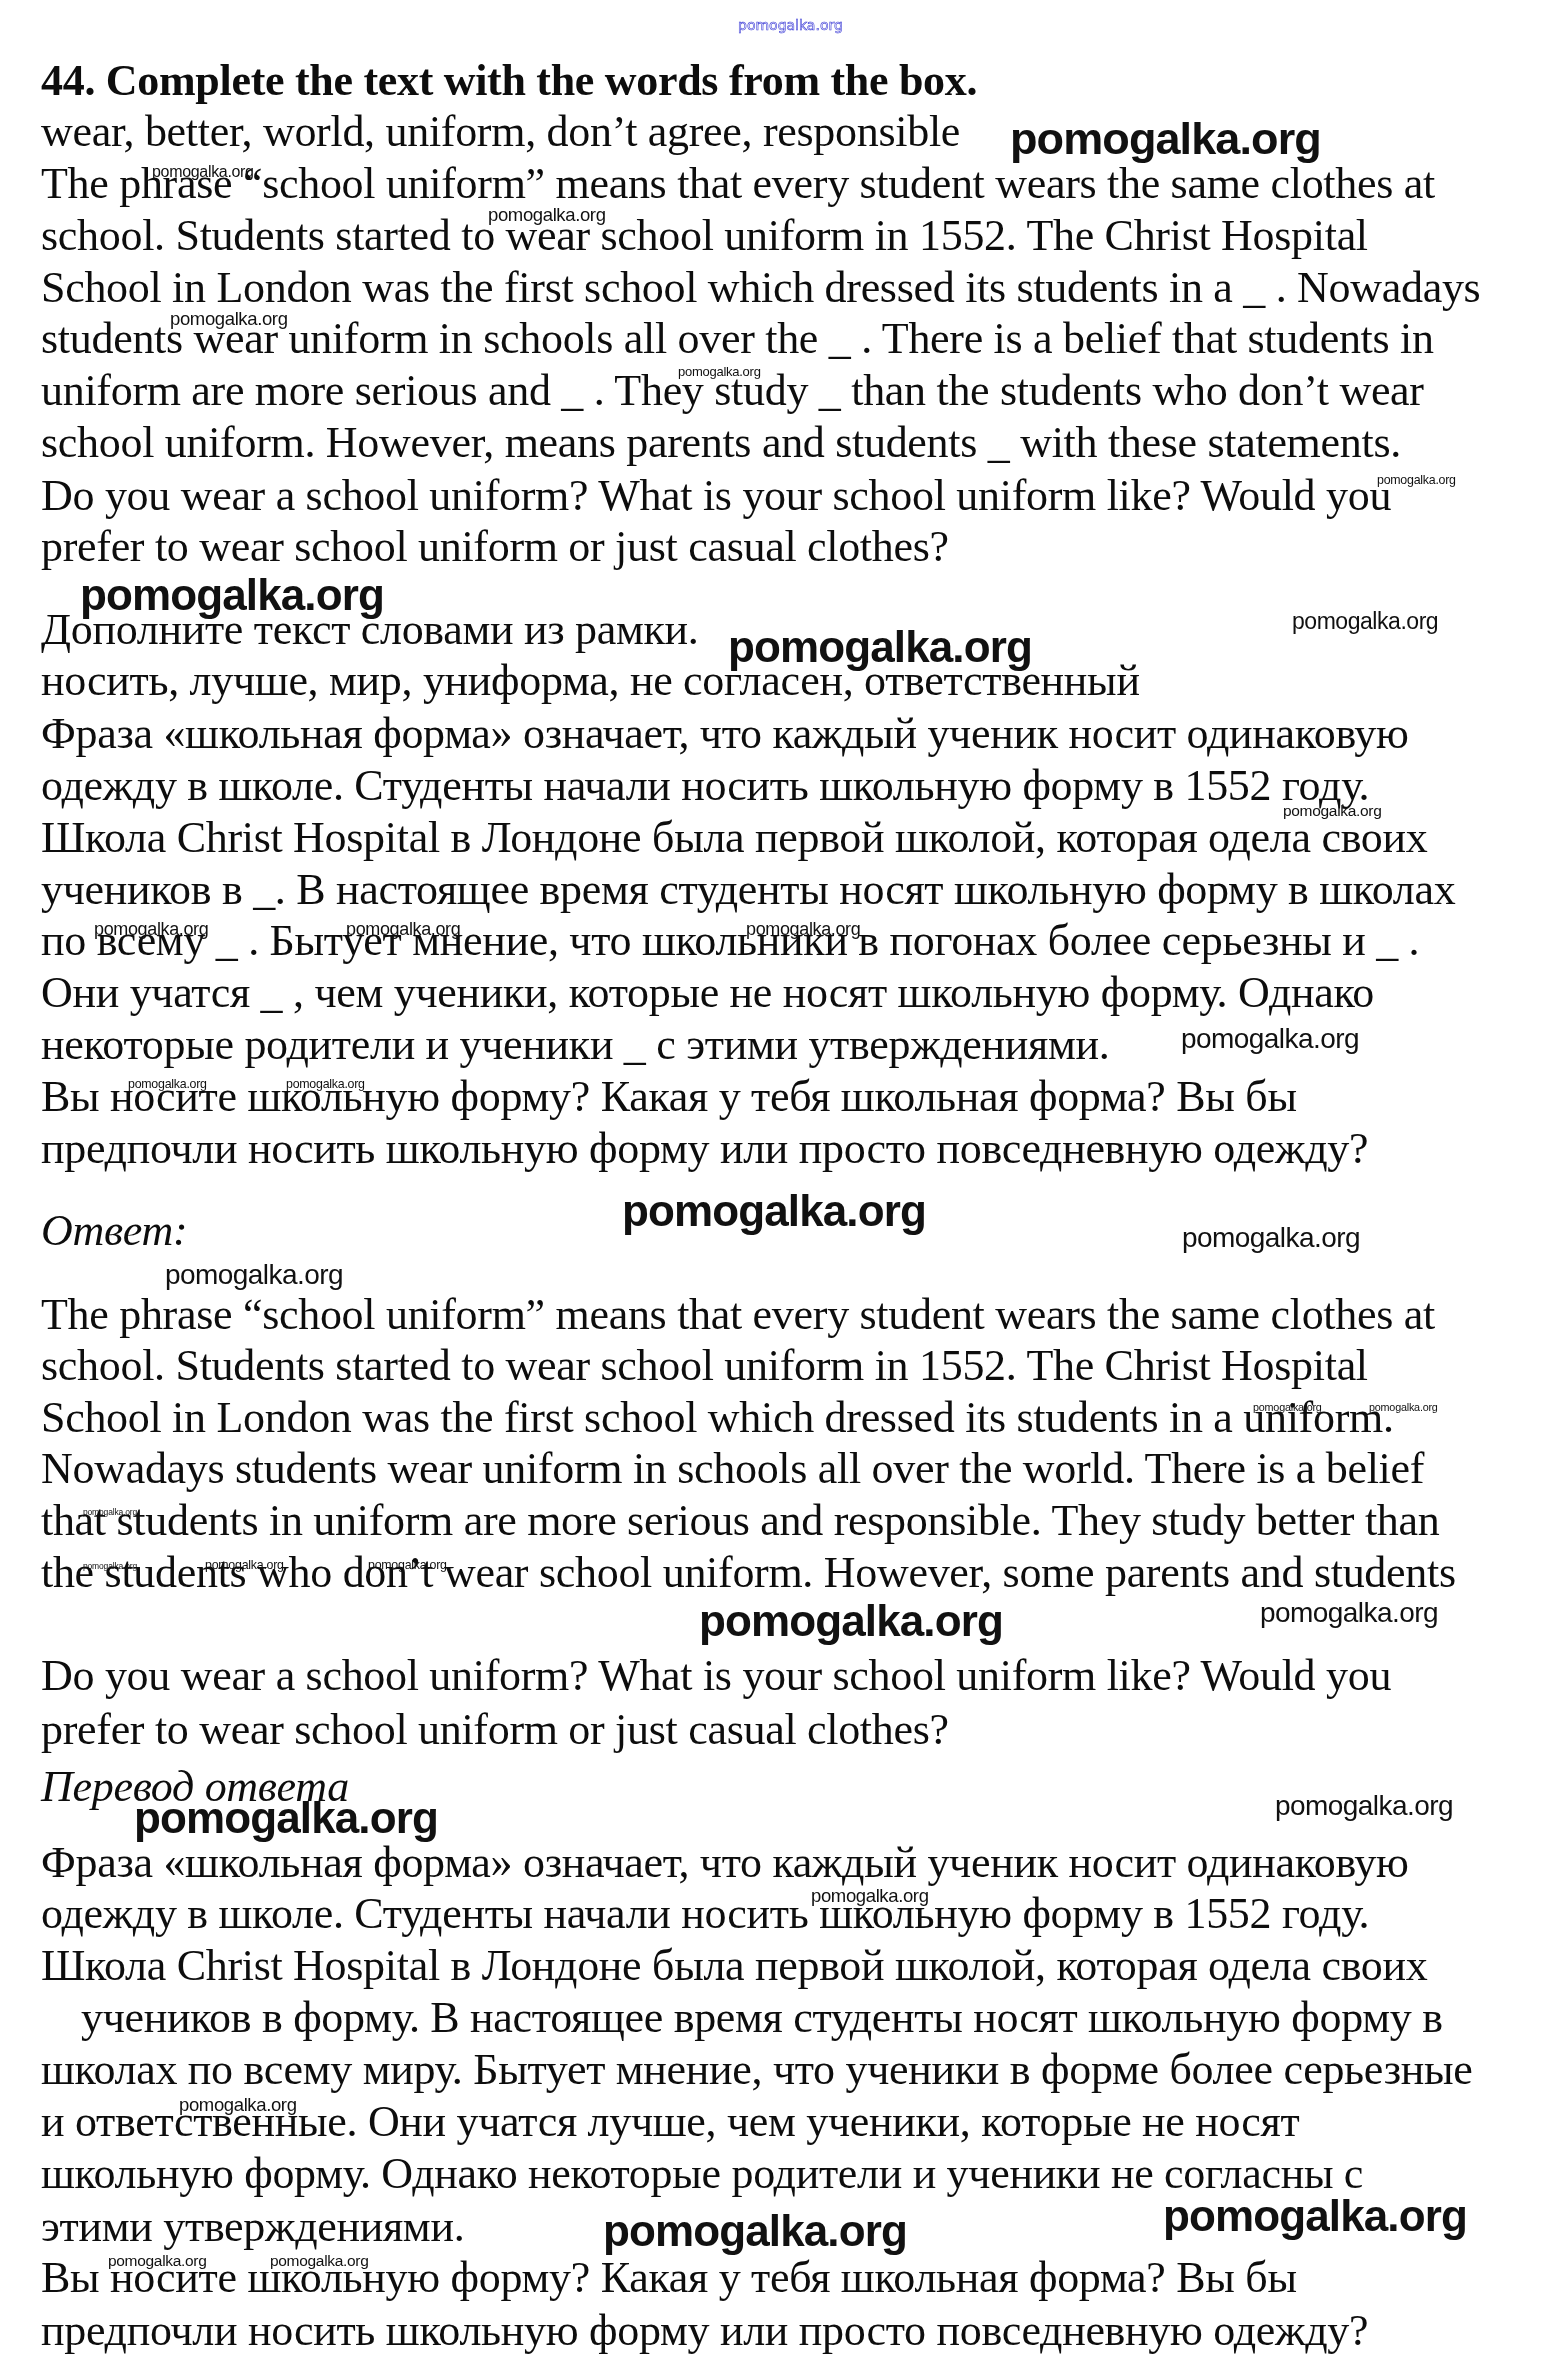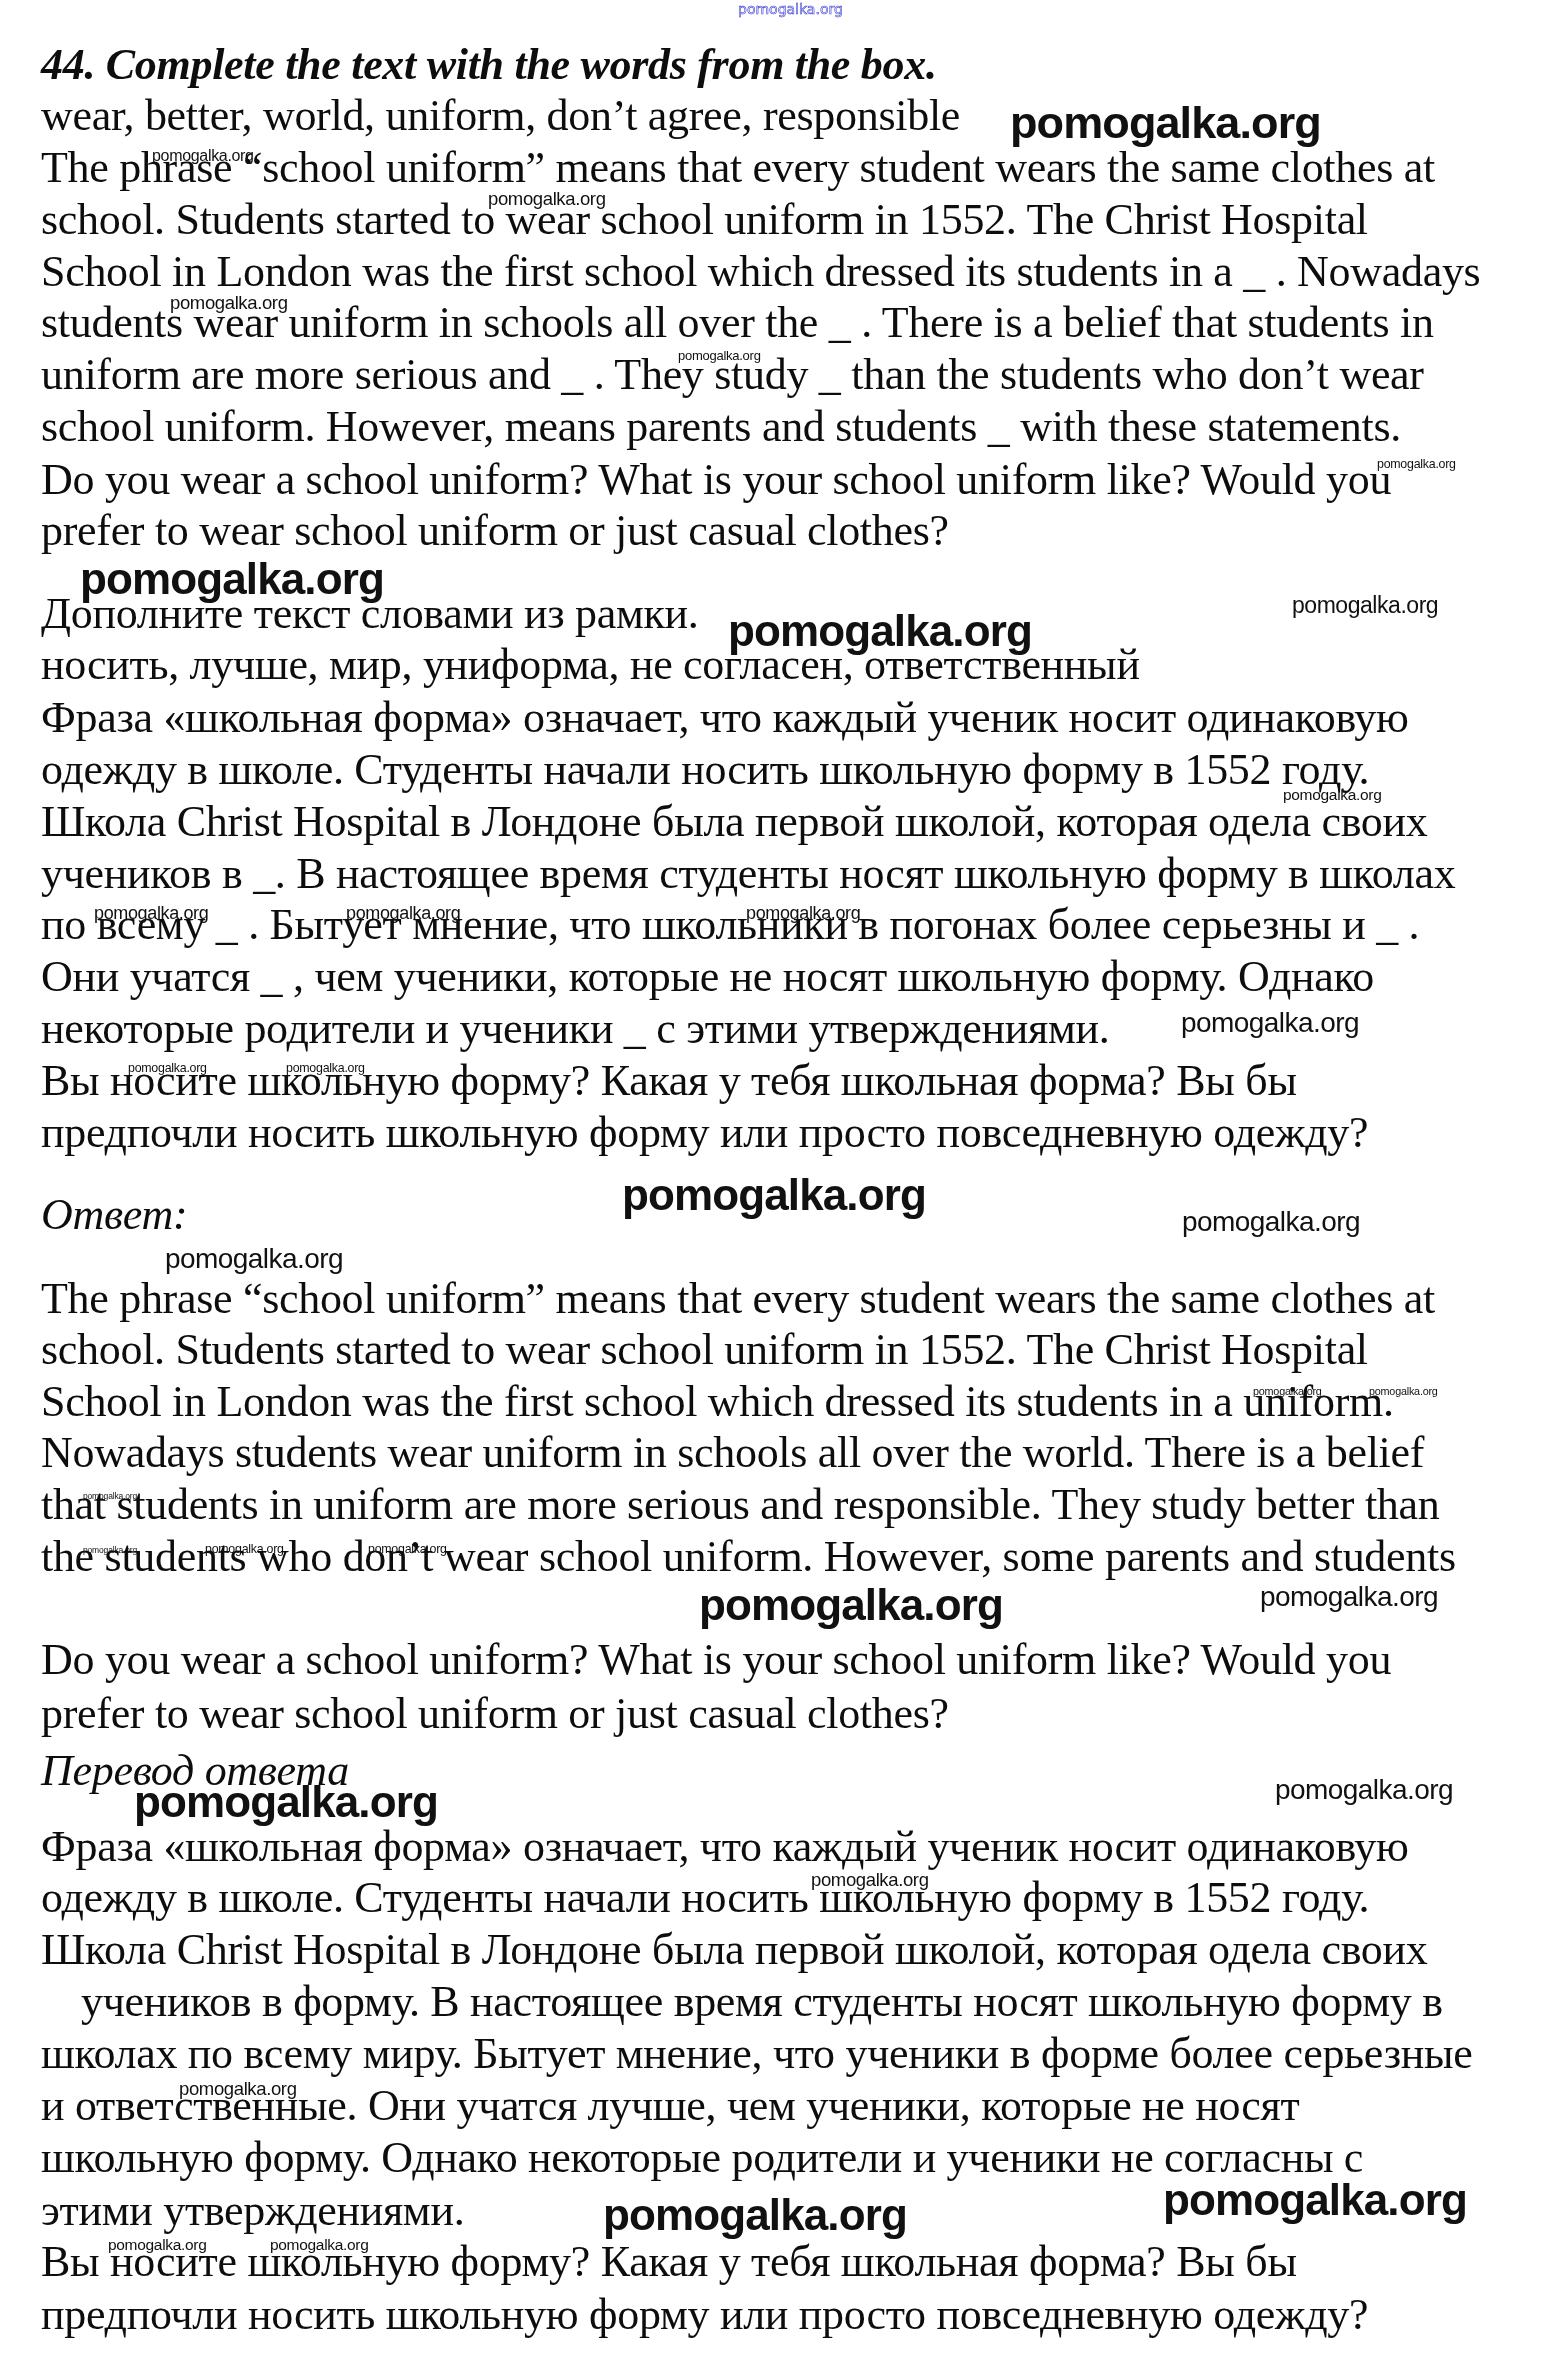--- a/index.html
+++ b/index.html
@@ -1,17 +1,17 @@
 <!DOCTYPE html>
 <html style="font-size:12.4px"><head>
 <meta charset="utf-8">
 <style>
   html, body { margin: 0; padding: 0; background: #ffffff; }
   body { width: 1563px; height: 2366px; position: relative; overflow: hidden; }
-  .page { position: absolute; left: 0; top: 0; width: 1563px; height: 1804px; background: #ffffff; }
+  .page { position: absolute; left: 0; top: 16px; width: 1563px; height: 1804px; background: #ffffff; }
   .line {
     position: absolute;
     left: 41px;
     font-family: "Liberation Serif", "DejaVu Serif", serif;
     font-size: 44px;
     line-height: 44px;
     height: 44px;
     color: #0d0d0d;
     white-space: nowrap;
     letter-spacing: -0.3px;
@@ -39,21 +39,21 @@
     white-space: nowrap;
   }
 </style>
 </head>
 <body>
 
 <div class="page">
 
   <a class="site-link">pomogalka.org</a>
 
-  <div class="line heading" style="top:43px;font-style:italic;">44. Complete the text with the words from the box.</div>
+  <div class="line heading" style="top:43px;">44. Complete the text with the words from the box.</div>
   <div class="line" style="top:94px;">wear, better, world, uniform, don’t agree, responsible</div>
   <div class="line" style="top:146px;">The phrase “school uniform” means that every student wears the same clothes at</div>
   <div class="line" style="top:198px;">school. Students started to wear school uniform in 1552. The Christ Hospital</div>
   <div class="line" style="top:250px;">School in London was the first school which dressed its students in a _ . Nowadays</div>
   <div class="line" style="top:301px;">students wear uniform in schools all over the _ . There is a belief that students in</div>
   <div class="line" style="top:353px;">uniform are more serious and _ . They study _ than the students who don’t wear</div>
   <div class="line" style="top:405px;">school uniform. However, means parents and students _ with these statements.</div>
   <div class="line" style="top:458px;">Do you wear a school uniform? What is your school uniform like? Would you</div>
   <div class="line" style="top:509px;">prefer to wear school uniform or just casual clothes?</div>
 

